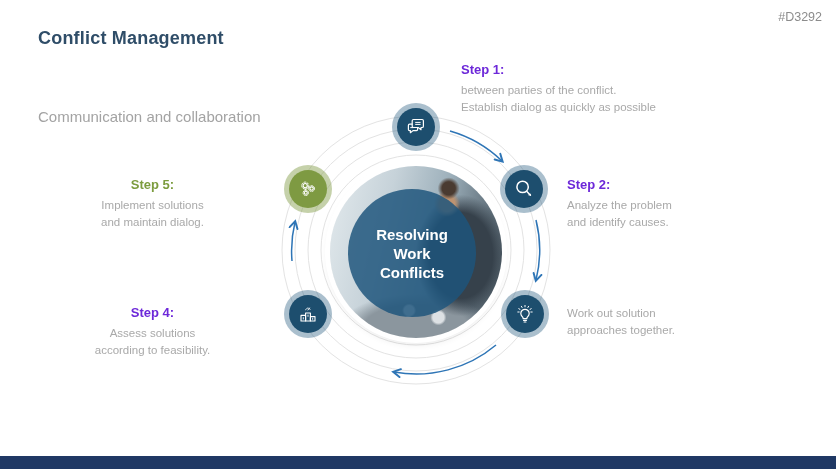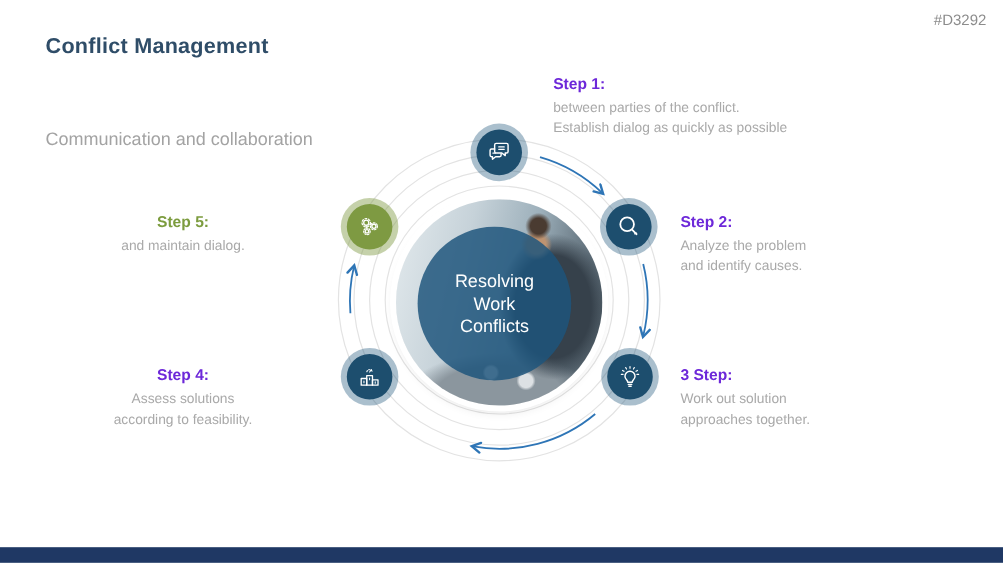--- a/index.html
+++ b/index.html
@@ -28,21 +28,21 @@
       radial-gradient(ellipse 58px 78px at 76% 52%, #36414b 55%, rgba(54,65,75,0) 78%),
       radial-gradient(circle 7px at 46% 84%, #e8eaec 70%, rgba(232,234,236,0) 100%),
       radial-gradient(circle 8px at 63% 88%, #dde1e4 70%, rgba(221,225,228,0) 100%),
       radial-gradient(ellipse 95px 42px at 50% 94%, #8b969e 55%, rgba(139,150,158,0) 80%),
       linear-gradient(103deg, #e3eaed 0%, #c6d2d9 32%, #9db0bb 58%, #5d6c77 82%, #49565f 100%);
   }
   .overlay{
     left:18px;top:23px;width:128px;height:128px;border-radius:50%;
     background:rgba(30,85,124,.84);
     display:flex;flex-direction:column;align-items:center;justify-content:center;
-    text-align:right;color:#fff;font-weight:normal;font-size:15px;line-height:19px;
+    text-align:right;color:#fff;font-weight:bold;font-size:15px;line-height:19px;
   }
 
   
   .node{width:48px;height:48px;border-radius:50%;display:flex;align-items:center;justify-content:center;}
   .node .inner{width:38px;height:38px;border-radius:50%;display:flex;align-items:center;justify-content:center;}
   .node.navy{background:rgba(31,86,124,.38);}
   .node.navy .inner{background:#1D4E6E;}
   .node.green{background:rgba(126,154,66,.45);}
   .node.green .inner{background:#7E9A42;}
   .node svg{width:24px;height:24px;display:block;}
@@ -168,29 +168,29 @@
   <span class="ln">Establish dialog as quickly as possible</span>
 </div>
 
 <div class="abs stepblock" style="left:567px;top:177px;">
   <div class="lbl">Step 2:</div>
   <span class="ln">Analyze the problem</span>
   <span class="ln">and identify causes.</span>
 </div>
 
 <div class="abs stepblock" style="left:567px;top:305px;">
-  <div class="lbl">3 Step:</div>
   <span class="ln">Work out solution</span>
   <span class="ln">approaches together.</span>
 </div>
 
 <div class="abs stepblock right" style="left:35px;top:305px;width:235px;">
   <div class="lbl">Step 4:</div>
   <span class="ln">Assess solutions</span>
   <span class="ln">according to feasibility.</span>
 </div>
 
 <div class="abs stepblock right" style="left:35px;top:177px;width:235px;">
   <div class="lbl green">Step 5:</div>
+  <span class="ln">Implement solutions</span>
   <span class="ln">and maintain dialog.</span>
 </div>
 
 <div class="abs footer-bar"></div>
 
 </body></html>

